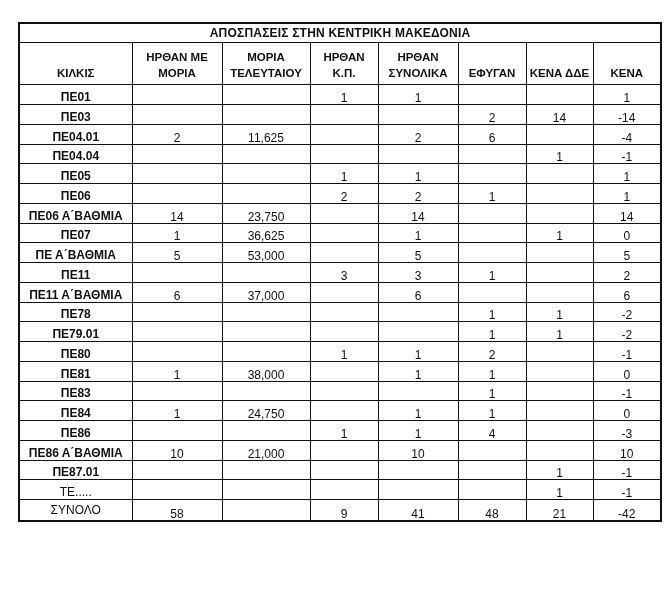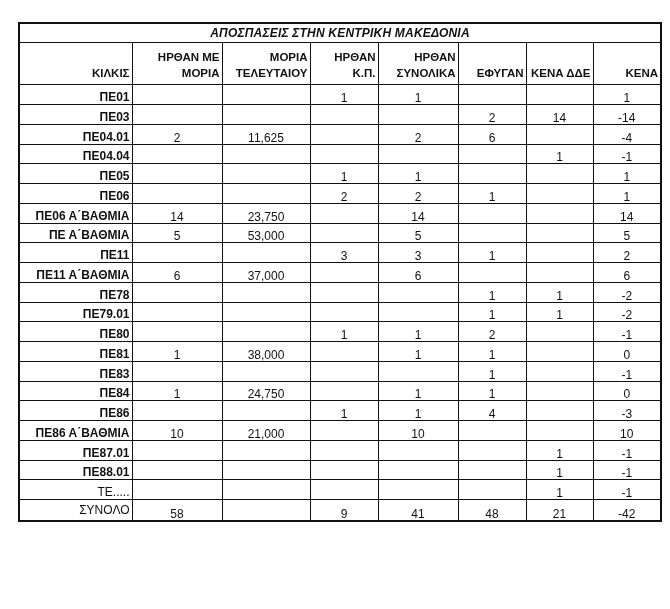--- a/index.html
+++ b/index.html
@@ -35,34 +35,33 @@
       white-space: nowrap;
     }
     td.title {
       height: 38px;
       text-align: center;
       font-weight: bold;
       font-size: 22px;
       letter-spacing: 0.2px;
       padding: 0;
       vertical-align: middle;
-      font-style: italic;
     }
     tr.head td {
       height: 42px;
       font-weight: bold;
       font-size: 11.5px;
       vertical-align: bottom;
       padding-bottom: 3px;
       line-height: 1.35;
       white-space: normal;
     }
     td.label {
       font-weight: bold;
-      text-align: right;
+      text-align: center;
       padding-left: 3px;
       margin-left: 12px;
     }
     td.label.plain {
       font-weight: normal;
     }
     td.num {
       text-align: center;
       vertical-align: bottom;
       padding-bottom: 1px;
@@ -168,20 +167,30 @@
         <td class="label">ΠΕ06 Α΄ΒΑΘΜΙΑ</td>
         <td class="num">14</td>
         <td class="num">23,750</td>
         <td class="num"></td>
         <td class="num">14</td>
         <td class="num"></td>
         <td class="num"></td>
         <td class="num">14</td>
       </tr>
       <tr class="data">
+        <td class="label">ΠΕ07</td>
+        <td class="num">1</td>
+        <td class="num">36,625</td>
+        <td class="num"></td>
+        <td class="num">1</td>
+        <td class="num"></td>
+        <td class="num">1</td>
+        <td class="num">0</td>
+      </tr>
+      <tr class="data">
         <td class="label">ΠΕ Α΄ΒΑΘΜΙΑ</td>
         <td class="num">5</td>
         <td class="num">53,000</td>
         <td class="num"></td>
         <td class="num">5</td>
         <td class="num"></td>
         <td class="num"></td>
         <td class="num">5</td>
       </tr>
       <tr class="data">
@@ -279,30 +288,20 @@
         <td class="num">10</td>
         <td class="num">21,000</td>
         <td class="num"></td>
         <td class="num">10</td>
         <td class="num"></td>
         <td class="num"></td>
         <td class="num">10</td>
       </tr>
       <tr class="data">
         <td class="label">ΠΕ87.01</td>
-        <td class="num"></td>
-        <td class="num"></td>
-        <td class="num"></td>
-        <td class="num"></td>
-        <td class="num"></td>
-        <td class="num">1</td>
-        <td class="num">-1</td>
-      </tr>
-      <tr class="data">
-        <td class="label">ΠΕ88.01</td>
         <td class="num"></td>
         <td class="num"></td>
         <td class="num"></td>
         <td class="num"></td>
         <td class="num"></td>
         <td class="num">1</td>
         <td class="num">-1</td>
       </tr>
       <tr class="data">
         <td class="label plain">ΤΕ.....</td>

